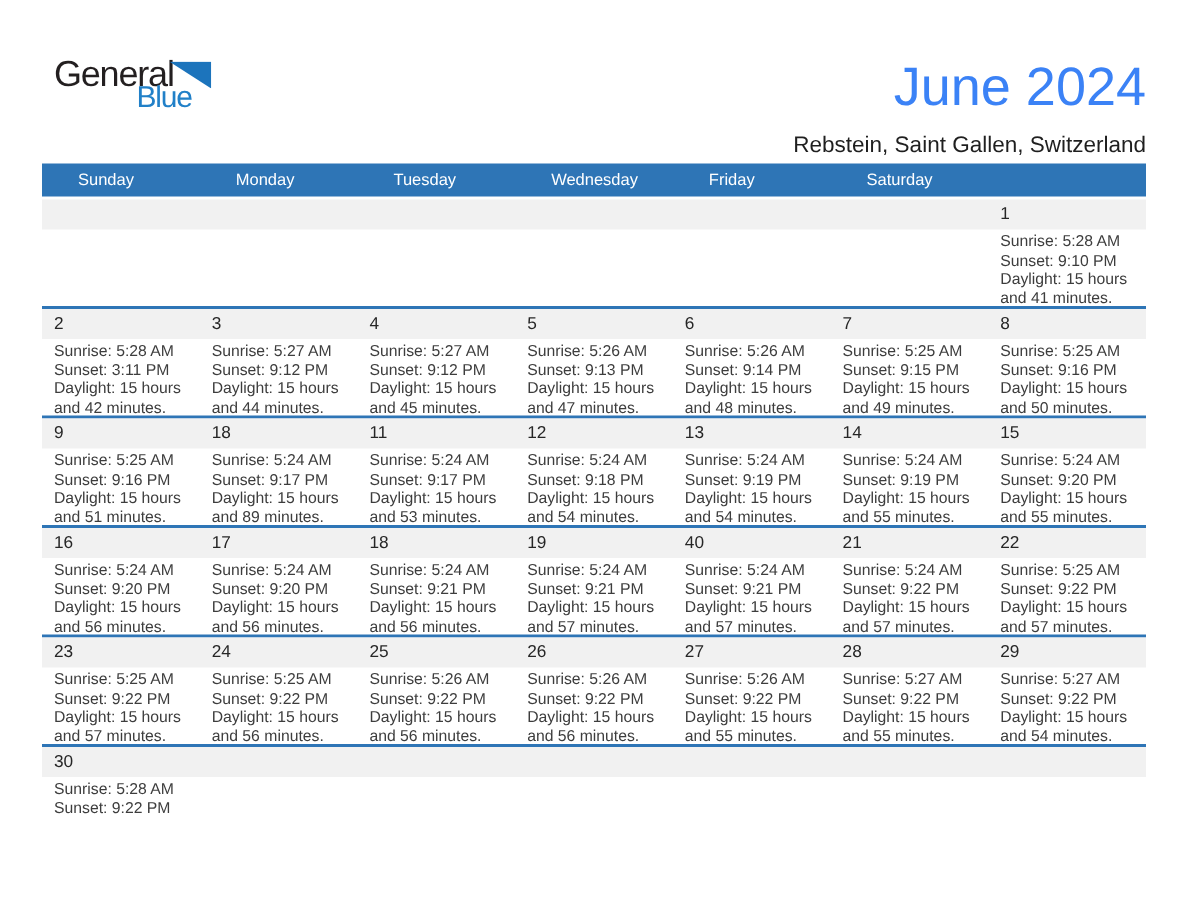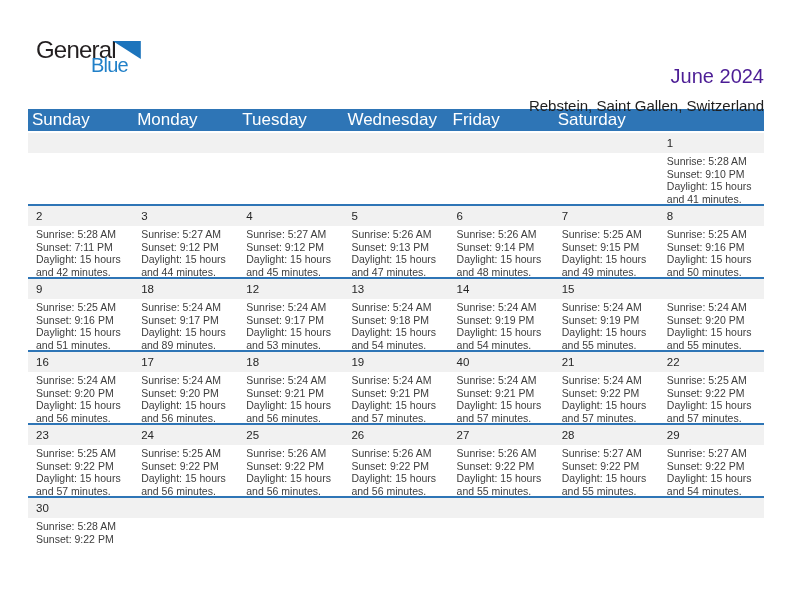--- a/index.html
+++ b/index.html
@@ -19,31 +19,31 @@
   .logo-line1 { display: flex; align-items: flex-start; }
   .logo-general { font-size: 24px; color: #231f20; letter-spacing: -0.8px; }
   .logo-triangle {
     width: 28px; height: 18px; margin-left: -3px; margin-top: 3px;
     background: var(--logo-blue);
     clip-path: polygon(0 0, 100% 0, 100% 100%);
   }
   .logo-blue { font-size: 20px; color: var(--logo-blue-text); letter-spacing: -0.8px; margin: -7px 0 0 55px; }
 
   .titles { text-align: right; }
-  .page-title { font-size: 20px; color: #4c1d95; line-height: 1.1; margin-top: 27px; }
+  .page-title { font-size: 36px; color: #3b82f6; line-height: 1.1; }
   .page-location { font-size: 15px; color: #1f1f1f; margin-top: 10px; }
 
   
   .calendar { margin: 9px 28px 0 28px; }
   .weekday-header {
     display: grid; grid-template-columns: repeat(7, 1fr);
     background: var(--header-bg); height: 22px;
   }
   .weekday-header > div {
-    color: #ffffff; font-size: 17px; line-height: 22px; padding-left: 4px;
+    color: #ffffff; font-size: 11px; line-height: 22px; padding-left: 24px;
     overflow: hidden; white-space: nowrap;
   }
   .weeks { margin-top: 2px; }
   .week-row { border-top: 2px solid var(--line-blue); }
   .week-row:first-child { border-top: none; }
   .day-number-band {
     display: grid; grid-template-columns: repeat(7, 1fr);
     background: var(--band-bg); height: 20px;
   }
   .day-number { font-size: 11.5px; line-height: 20px; padding-left: 8px; color: #262626; }
@@ -111,21 +111,21 @@
             <div class="day-number">3</div>
             <div class="day-number">4</div>
             <div class="day-number">5</div>
             <div class="day-number">6</div>
             <div class="day-number">7</div>
             <div class="day-number">8</div>
           </div>
           <div class="week-details">
             <div class="day-cell">
               <div class="day-info-line">Sunrise: 5:28 AM</div>
-              <div class="day-info-line">Sunset: 7:11 PM</div>
+              <div class="day-info-line">Sunset: 3:11 PM</div>
               <div class="day-info-line">Daylight: 15 hours</div>
               <div class="day-info-line">and 42 minutes.</div>
             </div>
             <div class="day-cell">
               <div class="day-info-line">Sunrise: 5:27 AM</div>
               <div class="day-info-line">Sunset: 9:12 PM</div>
               <div class="day-info-line">Daylight: 15 hours</div>
               <div class="day-info-line">and 44 minutes.</div>
             </div>
             <div class="day-cell">
@@ -157,20 +157,21 @@
               <div class="day-info-line">Sunset: 9:16 PM</div>
               <div class="day-info-line">Daylight: 15 hours</div>
               <div class="day-info-line">and 50 minutes.</div>
             </div>
           </div>
         </div>
         <div class="week-row">
           <div class="day-number-band">
             <div class="day-number">9</div>
             <div class="day-number">18</div>
+            <div class="day-number">11</div>
             <div class="day-number">12</div>
             <div class="day-number">13</div>
             <div class="day-number">14</div>
             <div class="day-number">15</div>
           </div>
           <div class="week-details">
             <div class="day-cell">
               <div class="day-info-line">Sunrise: 5:25 AM</div>
               <div class="day-info-line">Sunset: 9:16 PM</div>
               <div class="day-info-line">Daylight: 15 hours</div>

